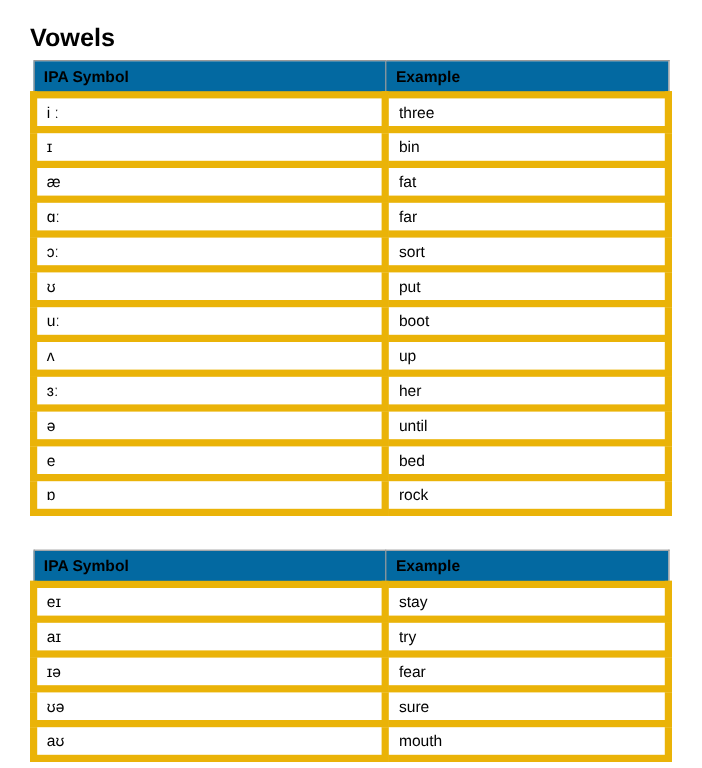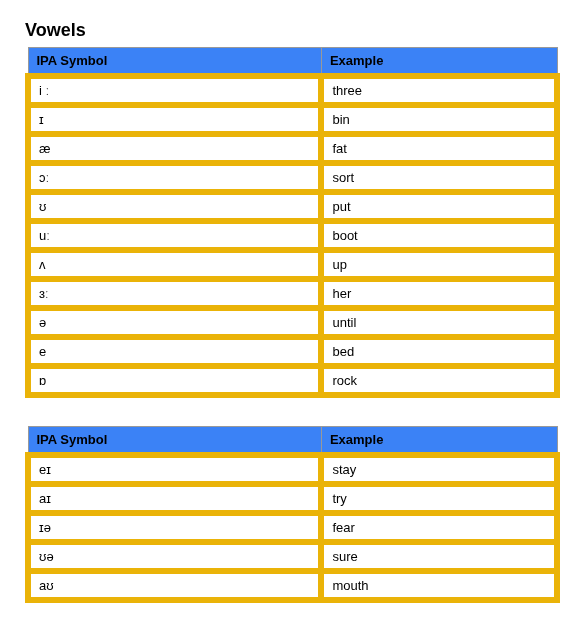--- a/index.html
+++ b/index.html
@@ -12,33 +12,33 @@
       background: #ffffff;
       font-family: Arial, sans-serif;
       font-size: 13px;
       color: #000000;
       width: 585px;
       min-height: 640px;
       padding: 20px 25px;
     }
 
     .section-title {
-      font-size: 18px;
+      font-size: 21px;
       font-weight: bold;
       margin-bottom: 6px;
     }
 
     table {
       width: 100%;
       border-collapse: collapse;
       margin-bottom: 28px;
     }
 
     table th {
-      background-color: #3b82f6;
+      background-color: #0369a1;
       font-weight: bold;
       border: 1px solid #999;
       padding: 5px 8px;
       text-align: left;
     }
 
     table td {
       border: 6px solid #eab308;
       padding: 4px 8px;
       background-color: #ffffff;
@@ -65,20 +65,24 @@
           <td>i ː</td>
           <td>three</td>
         </tr>
         <tr>
           <td>ɪ</td>
           <td>bin</td>
         </tr>
         <tr>
           <td>æ</td>
           <td>fat</td>
+        </tr>
+        <tr>
+          <td>ɑː</td>
+          <td>far</td>
         </tr>
         <tr>
           <td>ɔː</td>
           <td>sort</td>
         </tr>
         <tr>
           <td>ʊ</td>
           <td>put</td>
         </tr>
         <tr>

